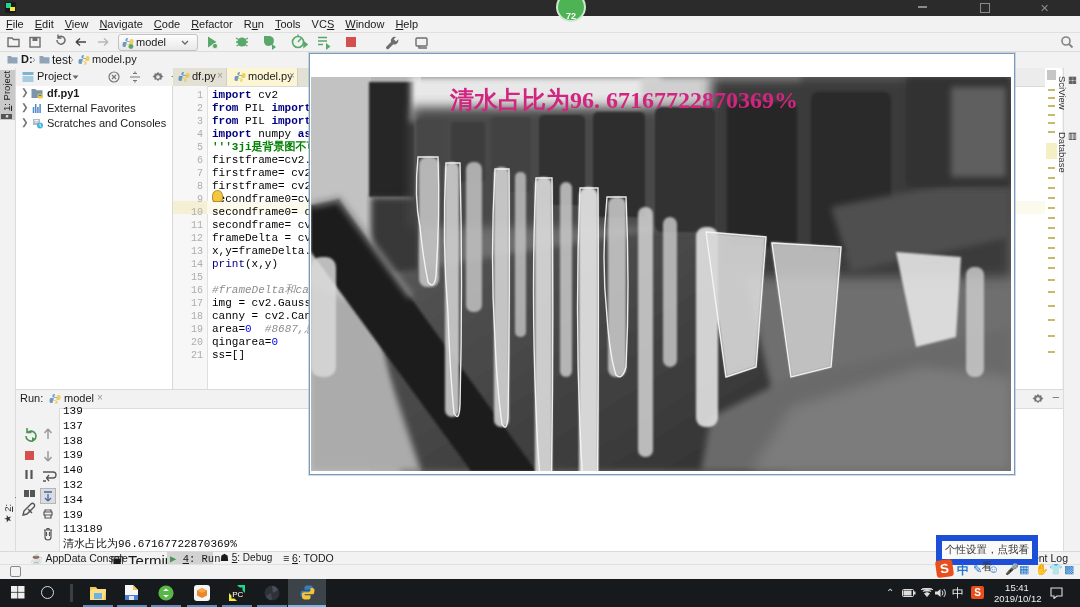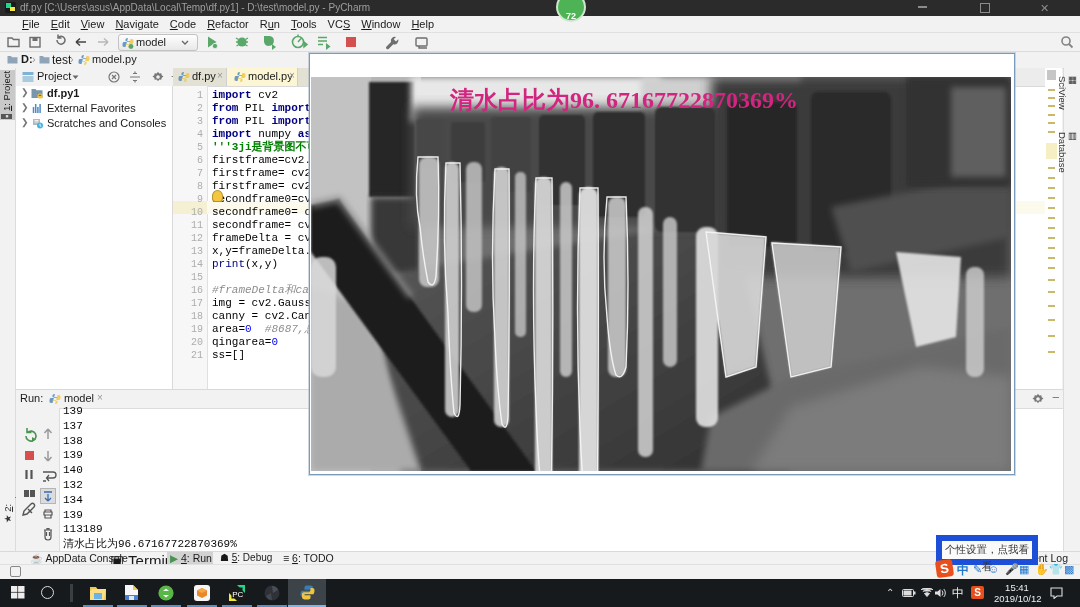--- a/index.html
+++ b/index.html
@@ -8,28 +8,27 @@
   .mono{font-family:"Liberation Mono",monospace;}
 </style>
 </head>
 <body>
 
 <div class="abs" style="left:0;top:0;width:1080px;height:16px;background:#2b2b2b;">
   <div class="abs" style="left:5px;top:2px;width:11px;height:11px;background:#1a1a1a;border-radius:2px;">
     <div class="abs" style="left:1px;top:1px;width:5px;height:5px;background:#21d789;"></div>
     <div class="abs" style="left:5px;top:5px;width:5px;height:4px;background:#f4e93b;"></div>
   </div>
-  <div class="abs" style="left:20px;top:2px;font-size:10px;color:#9f9f9f;">df.py [C:\Users\asus\AppData\Local\Temp\df.py1] - D:\test\model.py - PyCharm</div>
   <div class="abs" style="left:918px;top:6px;width:9px;height:1.5px;background:#8b8b8b;"></div>
   <div class="abs" style="left:980px;top:3px;width:8px;height:8px;border:1.2px solid #8b8b8b;"></div>
   <div class="abs" style="left:1040px;top:2px;font-size:11px;color:#8b8b8b;">✕</div>
 </div>
 
 <div class="abs" style="left:0;top:16px;width:1080px;height:16px;background:#f2f2f2;border-bottom:1px solid #e0e0e0;">
-  <div class="abs" style="left:6px;top:2px;font-size:11px;color:#1a1a1a;margin-left:16px;">
+  <div class="abs" style="left:6px;top:2px;font-size:11px;color:#1a1a1a;">
     <span style="margin-right:11px;"><u>F</u>ile</span><span style="margin-right:11px;"><u>E</u>dit</span><span style="margin-right:11px;"><u>V</u>iew</span><span style="margin-right:11px;"><u>N</u>avigate</span><span style="margin-right:11px;"><u>C</u>ode</span><span style="margin-right:11px;"><u>R</u>efactor</span><span style="margin-right:11px;">R<u>u</u>n</span><span style="margin-right:11px;"><u>T</u>ools</span><span style="margin-right:11px;">VC<u>S</u></span><span style="margin-right:11px;"><u>W</u>indow</span><span style="margin-right:11px;"><u>H</u>elp</span>
   </div>
 </div>
 
 <div class="abs" style="left:0;top:33px;width:1080px;height:18px;background:#f2f2f2;border-bottom:1px solid #dcdcdc;">
   <svg class="abs" style="left:0;top:0;" width="1080" height="18" viewBox="0 0 1080 18">
 
     <path d="M8 5 h4 l1.5 1.5 H19 v7 H8 z" fill="none" stroke="#6e6e6e" stroke-width="1.4"></path>
 
     <rect x="30" y="4.5" width="10" height="9.5" fill="none" stroke="#6e6e6e" stroke-width="1.4"></rect>
@@ -260,21 +259,21 @@
 113189
 清水占比为96.67167722870369%</div>
 </div>
 
 <div class="abs" style="left:16px;top:389px;width:1047px;height:1px;background:#d9d9d9;"></div>
 
 <div class="abs" style="left:0;top:551px;width:1080px;height:13px;background:#f2f2f2;border-top:1px solid #d9d9d9;">
   <div class="abs" style="left:30px;top:0px;font-size:10.5px;color:#1a1a1a;">☕ AppData Console</div>
   <div class="abs" style="left:110px;top:0px;font-size:15px;color:#1a1a1a;">▣ Terminal</div>
   <div class="abs" style="left:167px;top:0;width:46px;height:13px;background:#d2d2d2;"></div>
-  <div class="abs" style="left:170px;top:0px;font-size:10.5px;color:#1a1a1a;"><span style="color:#4a9452;">▶</span> <u>4</u>: Run</div>
+  <div class="abs" style="left:170px;top:0px;font-size:10.5px;color:#1a1a1a;font-family:Liberation Mono, monospace;"><span style="color:#4a9452;">▶</span> <u>4</u>: Run</div>
   <div class="abs" style="left:220px;top:0px;font-size:10px;color:#1a1a1a;">☗ <u>5</u>: Debug</div>
   <div class="abs" style="left:283px;top:0px;font-size:10.5px;color:#1a1a1a;">≡ <u>6</u>: TODO</div>
   <div class="abs" style="left:1006px;top:0px;font-size:10.5px;color:#1a1a1a;"><span style="color:#4a9452;">⬤</span> Event Log</div>
 </div>
 <div class="abs" style="left:0;top:564px;width:1080px;height:14px;background:#f2f2f2;border-top:1px solid #e0e0e0;">
   <div class="abs" style="left:10px;top:1px;width:9px;height:9px;border:1px solid #888;border-radius:2px;"></div>
 </div>
 
 <div class="abs" style="left:309px;top:53px;width:704px;height:420px;background:#fff;border:1px solid #7a9cbc;box-shadow:0 0 0 1px rgba(160,180,200,0.5);z-index:50;">
 

